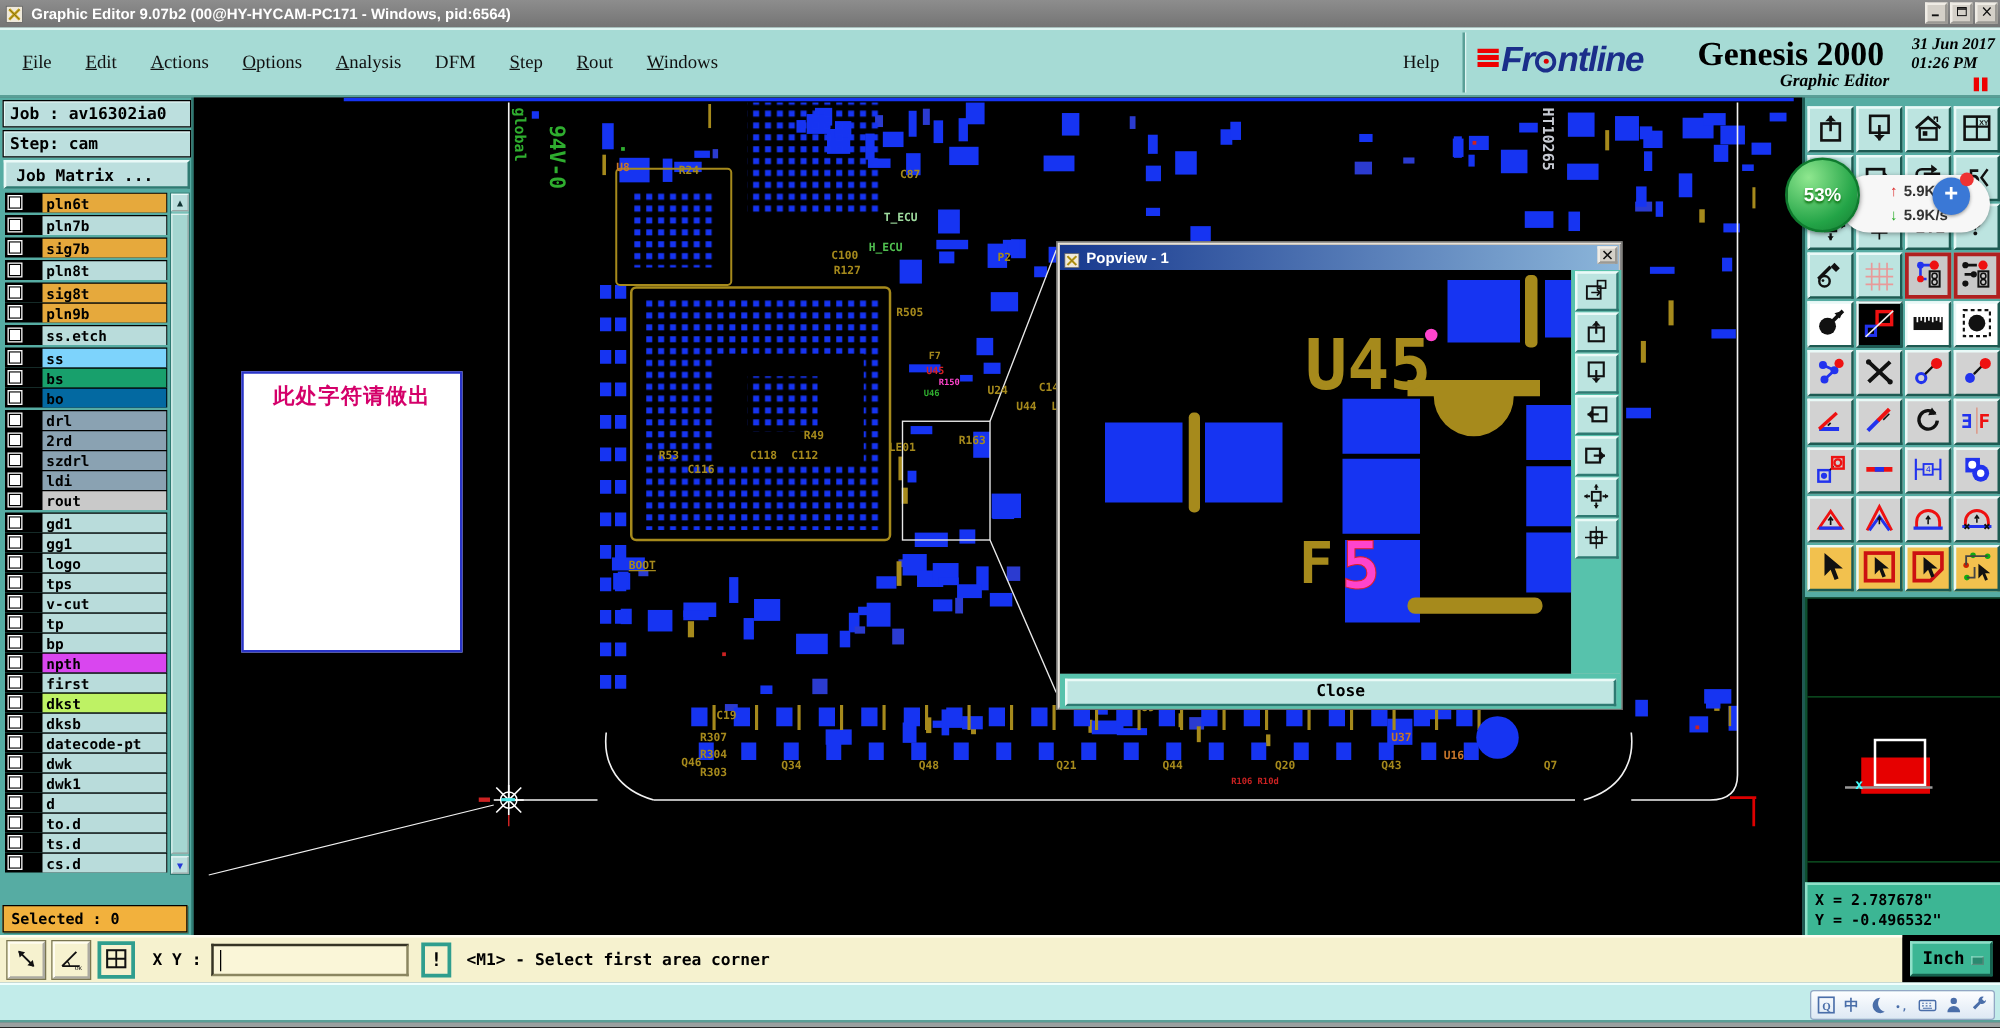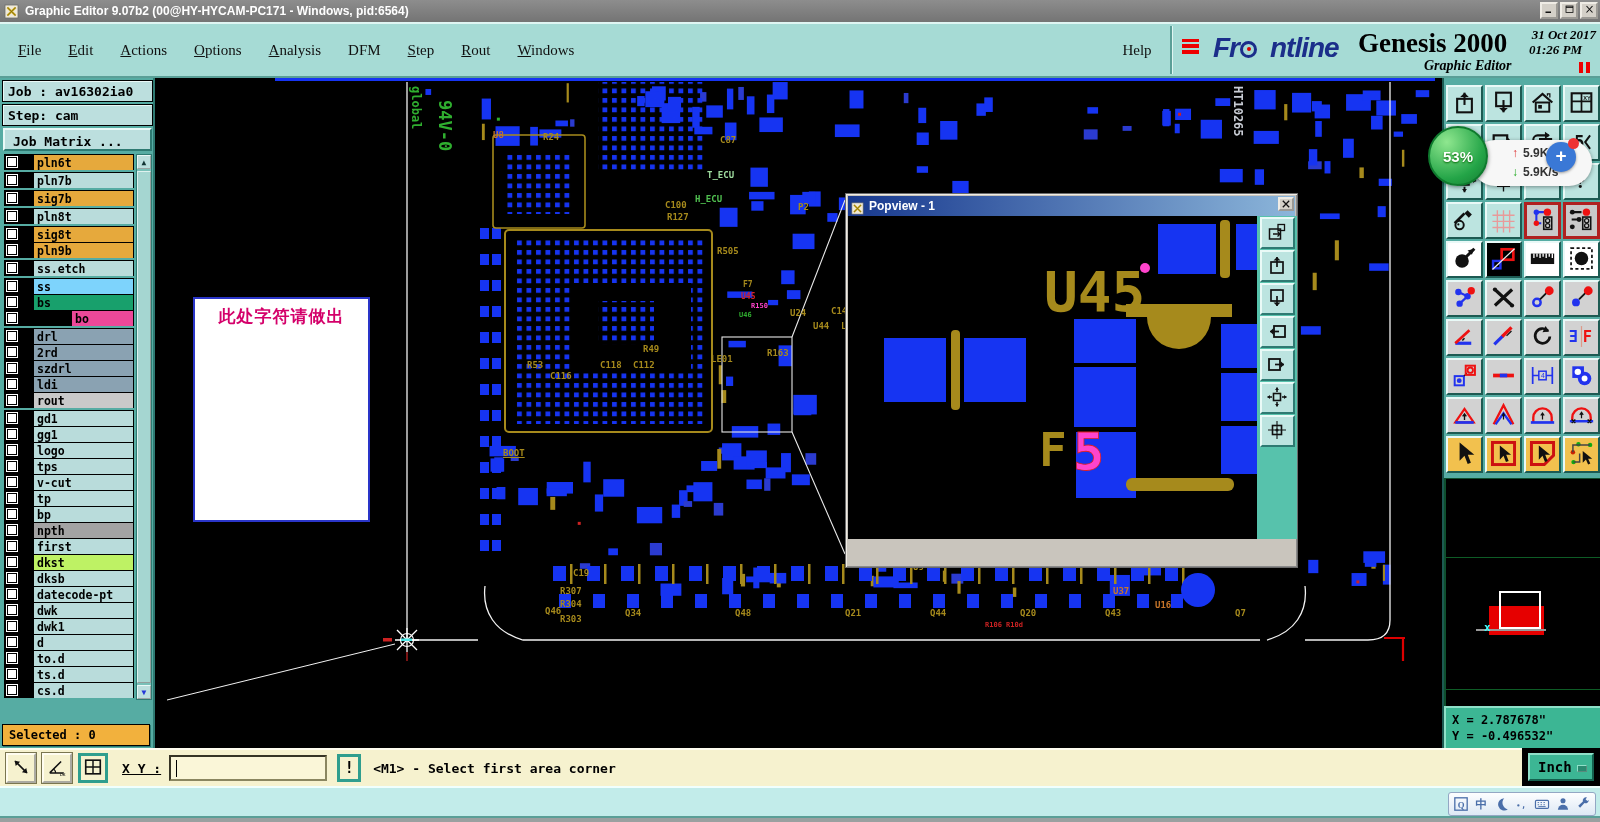--- a/index.html
+++ b/index.html
@@ -22,21 +22,21 @@
   #menus { position:absolute; left:18px; top:0; height:52px; display:flex; gap:27px; align-items:center; }
   .menu-item { font:15px "Liberation Serif",serif; color:#111; white-space:nowrap; cursor:default; }
   .menu-item .ul { text-decoration:underline; }
   #help-item { position:absolute; left:1108px; top:0; height:52px; width:58px; display:flex; align-items:center; justify-content:center;
     font:15px "Liberation Serif",serif; color:#111; }
   #menudiv { position:absolute; left:1170px; top:2px; width:3px; height:48px; border-left:2px solid #5a9f97; border-right:1px solid #dff5f2; }
   #brand { position:absolute; left:1176px; top:0px; width:424px; height:52px; }
   #fl-logo { position:absolute; left:6px; top:8px; display:flex; align-items:center; }
   #fl-bars { width:17px; height:18px; margin-right:2px;
     background:linear-gradient(180deg,#e00 0 3px,transparent 3px 5px,#e00 5px 9px,transparent 9px 11px,#e00 11px 15px,transparent 15px); }
-  .fl-text { font:italic bold 28px "Liberation Sans",sans-serif; color:#1b2e8a; letter-spacing:-1px;margin-left:12px; }
+  .fl-text { font:italic bold 28px "Liberation Sans",sans-serif; color:#1b2e8a; letter-spacing:-1px; }
   #fl-o { display:inline-block; width:17px; height:17px; border:3px solid #1b2e8a; border-radius:50%; position:relative; top:1px; margin:0 1px; }
   #fl-o i { position:absolute; left:3.5px; top:3.5px; width:4px; height:4px; background:#d00; border-radius:50%; }
   #genesis { position:absolute; left:182px; top:4px; font:bold 27px "Liberation Serif",serif; color:#000; white-space:nowrap; }
   #gsub { position:absolute; left:248px; top:34px; font:italic bold 14px "Liberation Serif",serif; color:#000; }
   #gdate { position:absolute; right:4px; top:3px; font:italic bold 13px "Liberation Serif",serif; color:#000; white-space:nowrap; }
   #gtime { position:absolute; right:18px; top:18px; font:italic bold 13px "Liberation Serif",serif; color:#000; }
   #gpause { position:absolute; right:10px; top:38px; width:11px; height:11px;
     background:linear-gradient(90deg,#e00 0 4px,transparent 4px 7px,#e00 7px 11px); }
 
   
@@ -124,21 +124,21 @@
     background:radial-gradient(circle at 35% 30%, #7fb3ef, #3а78d6 60%, #2d64b8); background-color:#3a78d6;
     color:#fff; font:bold 19px "Liberation Sans",sans-serif; text-align:center; line-height:28px; box-shadow:0 1px 3px rgba(0,0,0,.4); }
   #nm-reddot { position:absolute; left:140px; top:12px; width:11px; height:11px; border-radius:50%; background:#e33; }
 
   
   #cmdbar { position:absolute; left:0; top:748px; width:1522px; height:38px; background:#f6f2cf; border-top:2px solid #fffdf0; display:flex; align-items:center; }
   .cmdbtn { width:30px; height:30px; margin-left:6px; background:#f6f2cf; border:2px outset #fffdf0; outline:1px solid #7a7650;
     display:flex; align-items:center; justify-content:center; }
   .cmdbtn svg { width:20px; height:20px; }
   .cmd-active { border:3px solid #2f9e8e; outline:none; }
-  #xylabel { font:bold 13px "DejaVu Sans Mono",monospace; margin-left:14px; color:#000;text-decoration:underline; }
+  #xylabel { font:bold 13px "DejaVu Sans Mono",monospace; margin-left:14px; color:#000; }
   #xyinput { position:relative; width:158px; height:26px; margin-left:8px; background:#faf6d8; border:2px inset #8a8660; }
   #xyinput .caret { position:absolute; left:5px; top:3px; width:1px; height:17px; background:#000; }
   #alertbtn { width:24px; height:28px; margin-left:10px; background:#f6f2cf; border:3px solid #2f9e8e;
     font:bold 15px "DejaVu Sans Mono",monospace; color:#000; }
   #prompt { font:bold 13px "DejaVu Sans Mono",monospace; margin-left:12px; color:#000; white-space:pre; }
   #unitcell { position:absolute; left:1522px; top:748px; width:78px; height:38px; background:#000; }
   #inchbtn { position:absolute; left:6px; top:5px; width:66px; height:28px; background:#3cb694;
     border-top:2px solid #8fe0c8; border-left:2px solid #8fe0c8; border-right:2px solid #14614e; border-bottom:2px solid #14614e;
     font:bold 14px "DejaVu Sans Mono",monospace; color:#000; text-align:left; padding-left:8px; }
   #inch-handle { position:absolute; right:5px; top:10px; width:10px; height:7px; background:#2a8a70; border:1px outset #8fe0c8; }
@@ -203,21 +203,21 @@
       <div id="fl-logo">
         <span id="fl-bars"></span>
         <span class="fl-text">Fr</span>
           <span id="fl-o">
             <i></i>
           </span>
           <span class="fl-text">ntline</span>
       </div>
       <div id="genesis">Genesis 2000</div>
       <div id="gsub">Graphic Editor</div>
-      <div id="gdate">31 Oct 2017</div>
+      <div id="gdate">31 Jun 2017</div>
       <div id="gtime">01:26 PM</div>
       <div id="gpause"></div>
     </div>
   </div>
 
   <div id="sidebar">
     <div class="sbox" style="top:2px">Job : av16302ia0</div>
     <div class="sbox" style="top:26px">Step: cam</div>
     <button id="matrixbtn">Job Matrix ...</button>
     <div id="layerlist">
@@ -281,21 +281,21 @@
         <div class="lrow" style="margin-top: 0px;">
           <span class="cb"></span>
 
           <span class="bar" style="background: rgb(24, 160, 108);"><span>bs</span></span>
 
         </div>
 
         <div class="lrow" style="margin-top: 0px;">
           <span class="cb"></span>
 
-          <span class="bar" style="background: #ec4899; margin-left: 38px;"><span>bo</span></span>
+          <span class="bar" style="background: #0369a1;"><span>bo</span></span>
 
         </div>
 
         <div class="lrow" style="margin-top: 2px;">
           <span class="cb"></span>
 
           <span class="bar" style="background: rgb(138, 162, 178);"><span>drl</span></span>
 
         </div>
 
@@ -372,21 +372,21 @@
         <div class="lrow" style="margin-top: 0px;">
           <span class="cb"></span>
 
           <span class="bar" style="background: rgb(185, 220, 219);"><span>bp</span></span>
 
         </div>
 
         <div class="lrow" style="margin-top: 0px;">
           <span class="cb"></span>
 
-          <span class="bar" style="background: #a3a3a3;"><span>npth</span></span>
+          <span class="bar" style="background: #d946ef;"><span>npth</span></span>
 
         </div>
 
         <div class="lrow" style="margin-top: 0px;">
           <span class="cb"></span>
 
           <span class="bar" style="background: rgb(185, 220, 219);"><span>first</span></span>
 
         </div>
 
@@ -919,20 +919,23 @@
               </svg></span>
           </button>
           <button class="pv-btn">
             <span><svg viewBox="0 0 22 22" width="100%" height="100%">
                 <rect x="6.5" y="6.5" width="9" height="9" fill="none" stroke="#111" stroke-width="1.6"></rect>
                 <path d="M11 2v18M2 11h18" stroke="#111" stroke-width="1.1"></path>
                 <circle cx="11" cy="11" r="1.6" fill="#111"></circle>
               </svg></span>
           </button>
         </div>
+      <div id="pv-closebar">
+        <button id="pv-closebtn">Close</button>
+      </div>
     </div>
   </div>
 
   <div id="rightpanel">
     <div id="toolgrid">
 
     <button class="tb tb-c">
           <span><svg viewBox="0 0 22 22" width="100%" height="100%">
               <rect x="5" y="8" width="12" height="11" fill="none" stroke="#111" stroke-width="1.7"></rect>
               <path d="M11 13V3" stroke="#111" stroke-width="1.7"></path>

